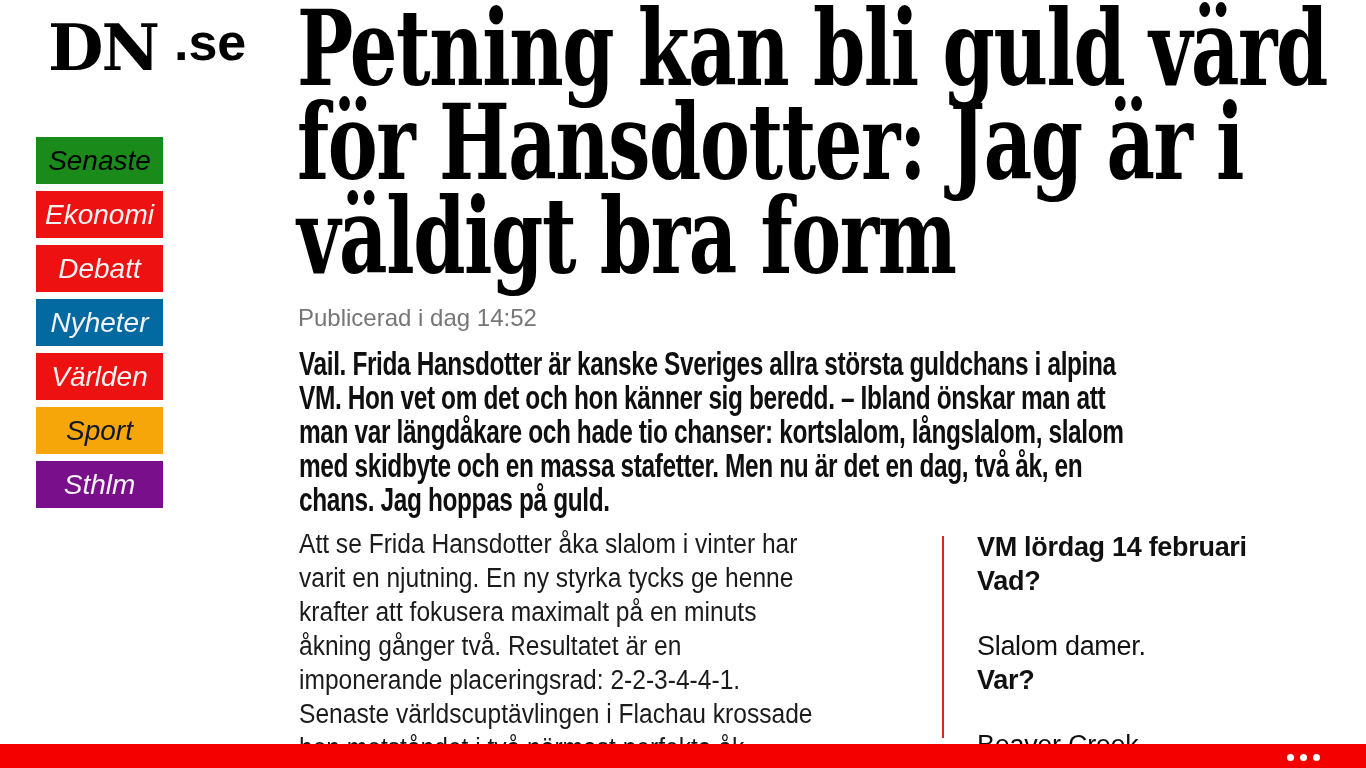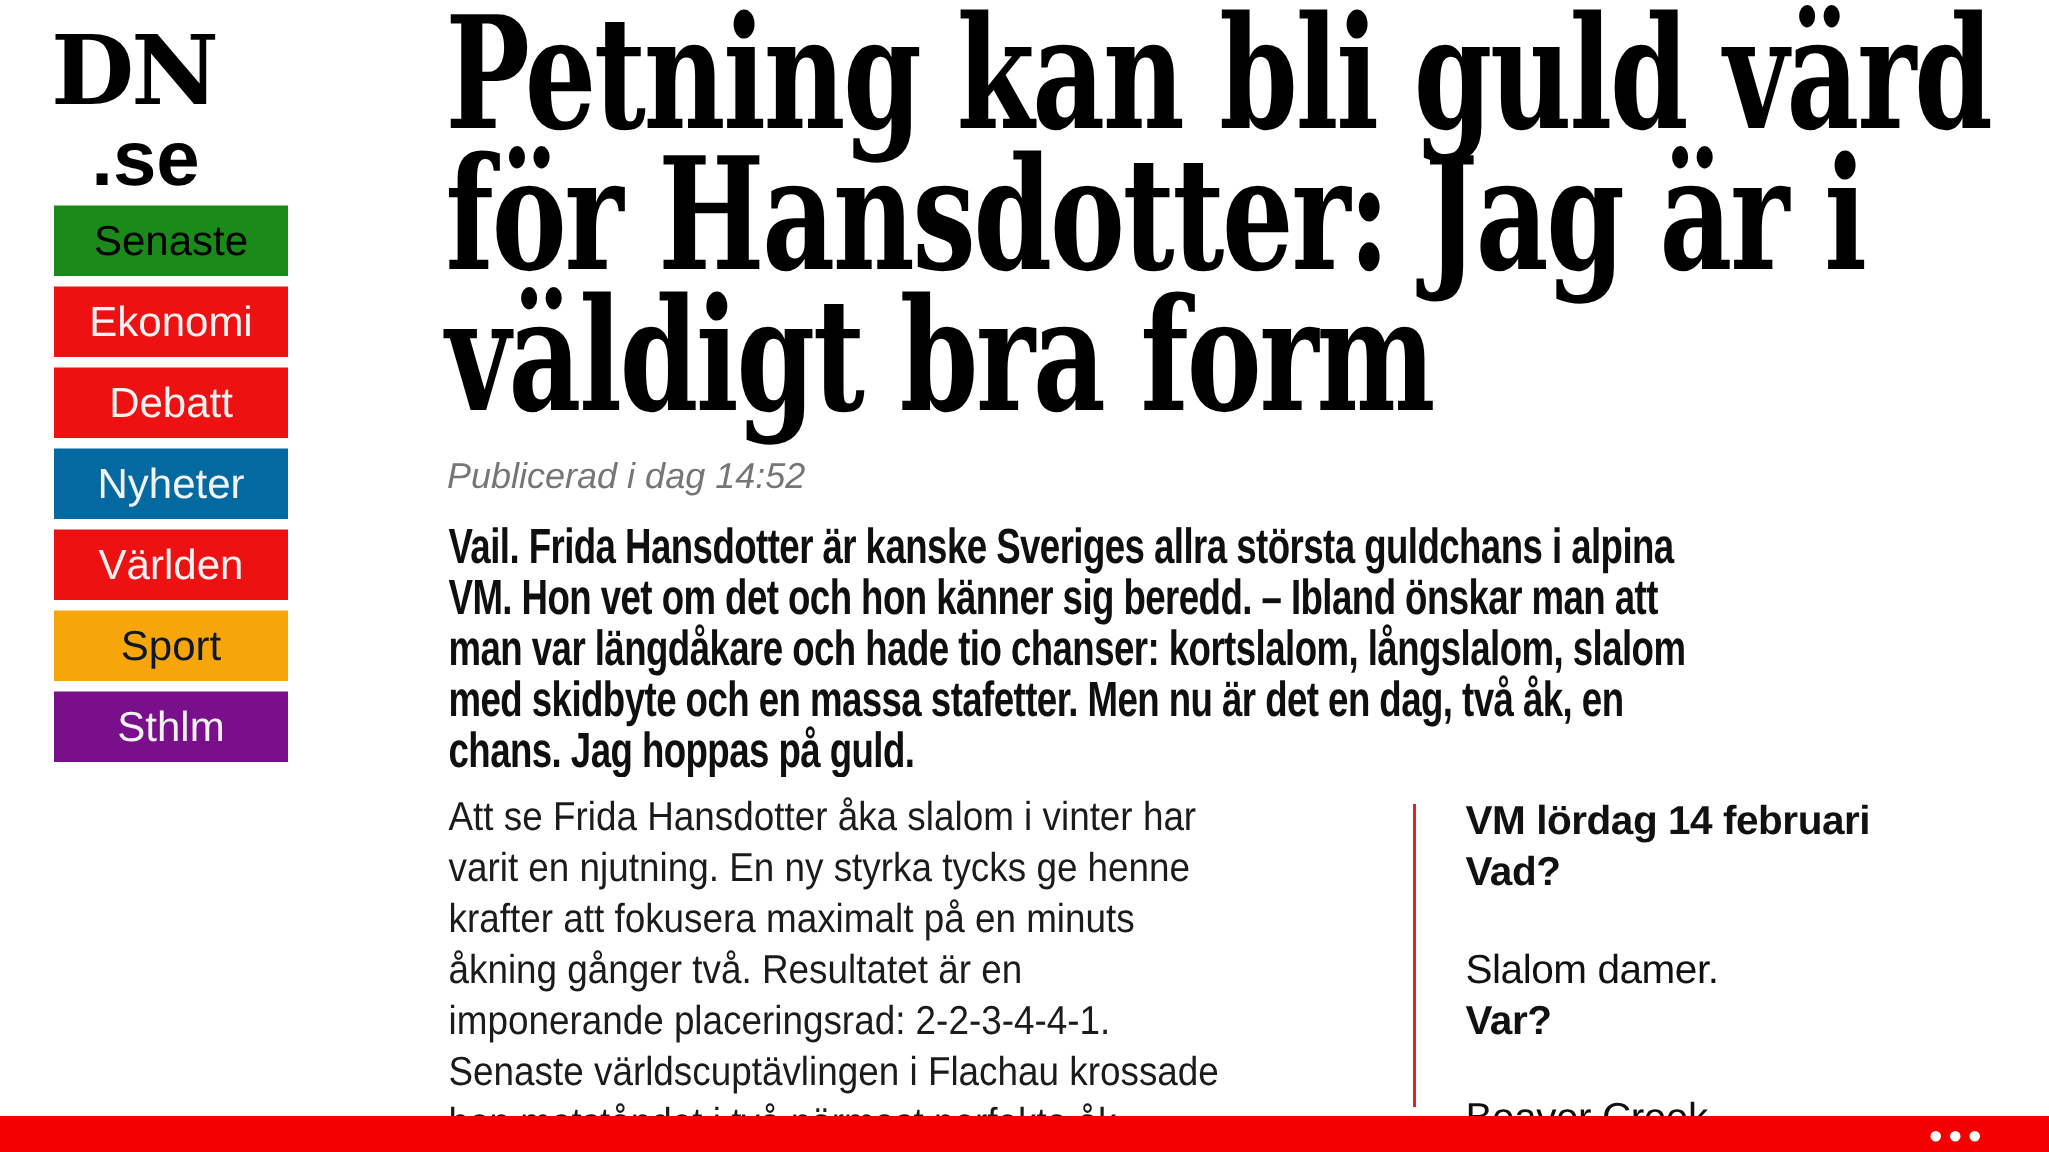--- a/index.html
+++ b/index.html
@@ -1,36 +1,36 @@
 <!DOCTYPE html>
 <html><head>
 <meta charset="utf-8">
 <style>
   html,body{margin:0;padding:0;background:#fff;}
   .stage{position:relative;width:1366px;height:768px;background:#ffffff;overflow:hidden;
          font-family:"Liberation Sans",sans-serif;color:#1b1b1b;}
 
   
-  .logo{position:absolute;left:34px;top:16px;display:flex;align-items:center;cursor:pointer;flex-direction:column;}
+  .logo{position:absolute;left:48px;top:16px;display:flex;align-items:flex-start;cursor:pointer;}
   .logo-dn{font-family:"DejaVu Serif",serif;font-weight:bold;font-size:64px;line-height:1;color:#000;letter-spacing:-2px;}
   .logo-se{font-family:"Liberation Sans",sans-serif;font-weight:bold;font-size:52px;line-height:1;color:#000;margin-bottom:1px;margin-left:16px;}
 
   
-  .sidebar{position:absolute;left:36px;top:137px;width:156px;}
+  .sidebar{position:absolute;left:36px;top:137px;width:127px;font-style:italic;}
   .nav-btn{height:47px;margin-bottom:7px;display:flex;align-items:center;justify-content:center;
            font-size:28px;cursor:pointer;user-select:none;}
 
   
   .headline{position:absolute;left:297px;top:2px;margin:0;font-family:"DejaVu Serif",serif;
             font-weight:bold;color:#000;font-size:104px;line-height:94px;letter-spacing:-2px;
             transform:scaleX(0.72);transform-origin:top left;}
   .headline span{display:block;white-space:nowrap;}
 
   
-  .published{position:absolute;left:298px;top:304px;margin:0;font-style:italic;color:#767676;font-size:24px;}
+  .published{position:absolute;left:298px;top:304px;margin:0;color:#767676;font-size:24px;}
 
   
   .lead{position:absolute;left:299px;top:347px;margin:0;font-weight:bold;color:#0f0f0f;
         font-size:33px;line-height:34px;letter-spacing:-0.5px;
         transform:scaleX(0.74);transform-origin:top left;}
   .lead span{display:block;white-space:nowrap;}
 
   
   .body-col{position:absolute;left:299px;top:527px;margin:0;color:#1b1b1b;
             font-size:27px;line-height:34px;transform:scaleX(0.91);transform-origin:top left;}

